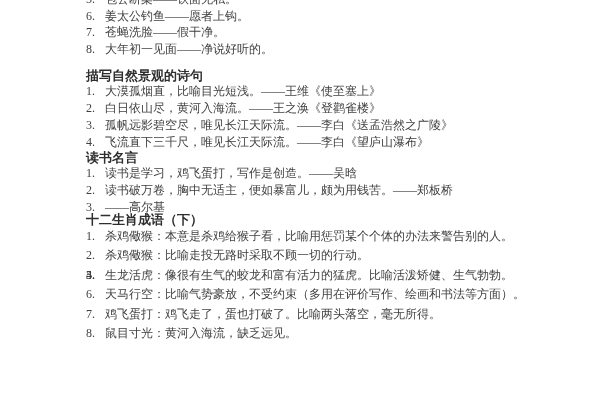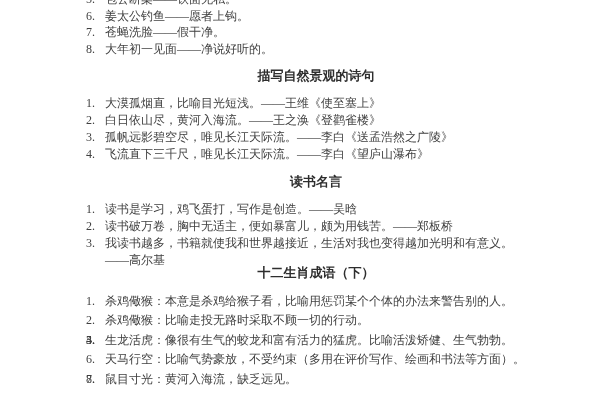--- a/index.html
+++ b/index.html
@@ -17,22 +17,21 @@
     left: 86px;
     top: -9px;
     width: 460px;
   }
   .section { margin: 0; }
   .section-heading {
     font-size: 13px;
     line-height: 14px;
     font-weight: bold;
     color: #2e2e2e;
-    margin: 12px;
-    text-align: center;
+    margin: 0;
   }
   ol.plain {
     list-style: none;
     margin: 0;
     padding: 0;
     font-size: 12px;
   }
   ol.plain li {
     position: relative;
     padding-left: 19px;
@@ -102,21 +101,20 @@
         <li>
           <span class="num">1.</span>
           <span class="txt">读书是学习，鸡飞蛋打，写作是创造。——吴晗</span>
         </li>
         <li>
           <span class="num">2.</span>
           <span class="txt">读书破万卷，胸中无适主，便如暴富儿，颇为用钱苦。——郑板桥</span>
         </li>
         <li>
           <span class="num">3.</span>
-          <span class="txt">我读书越多，书籍就使我和世界越接近，生活对我也变得越加光明和有意义。</span>
           <span class="attr-line">——高尔基</span>
         </li>
       </ol>
     </div>
 
     <div class="section sec-zodiac">
       <h2 class="section-heading">十二生肖成语（下）</h2>
       <ol class="plain">
         <li>
           <span class="num">1.</span>
@@ -135,20 +133,21 @@
         <li>
           <span class="num">5.</span>
           <span class="txt">生龙活虎：像很有生气的蛟龙和富有活力的猛虎。比喻活泼矫健、生气勃勃。</span>
         </li>
         <li>
           <span class="num">6.</span>
           <span class="txt">天马行空：比喻气势豪放，不受约束（多用在评价写作、绘画和书法等方面）。</span>
         </li>
         <li>
           <span class="num">7.</span>
+          <span class="txt">鸡飞蛋打：鸡飞走了，蛋也打破了。比喻两头落空，毫无所得。</span>
         </li>
         <li>
           <span class="num">8.</span>
           <span class="txt">鼠目寸光：黄河入海流，缺乏远见。</span>
         </li>
       </ol>
     </div>
 
   </div>
 </div>

